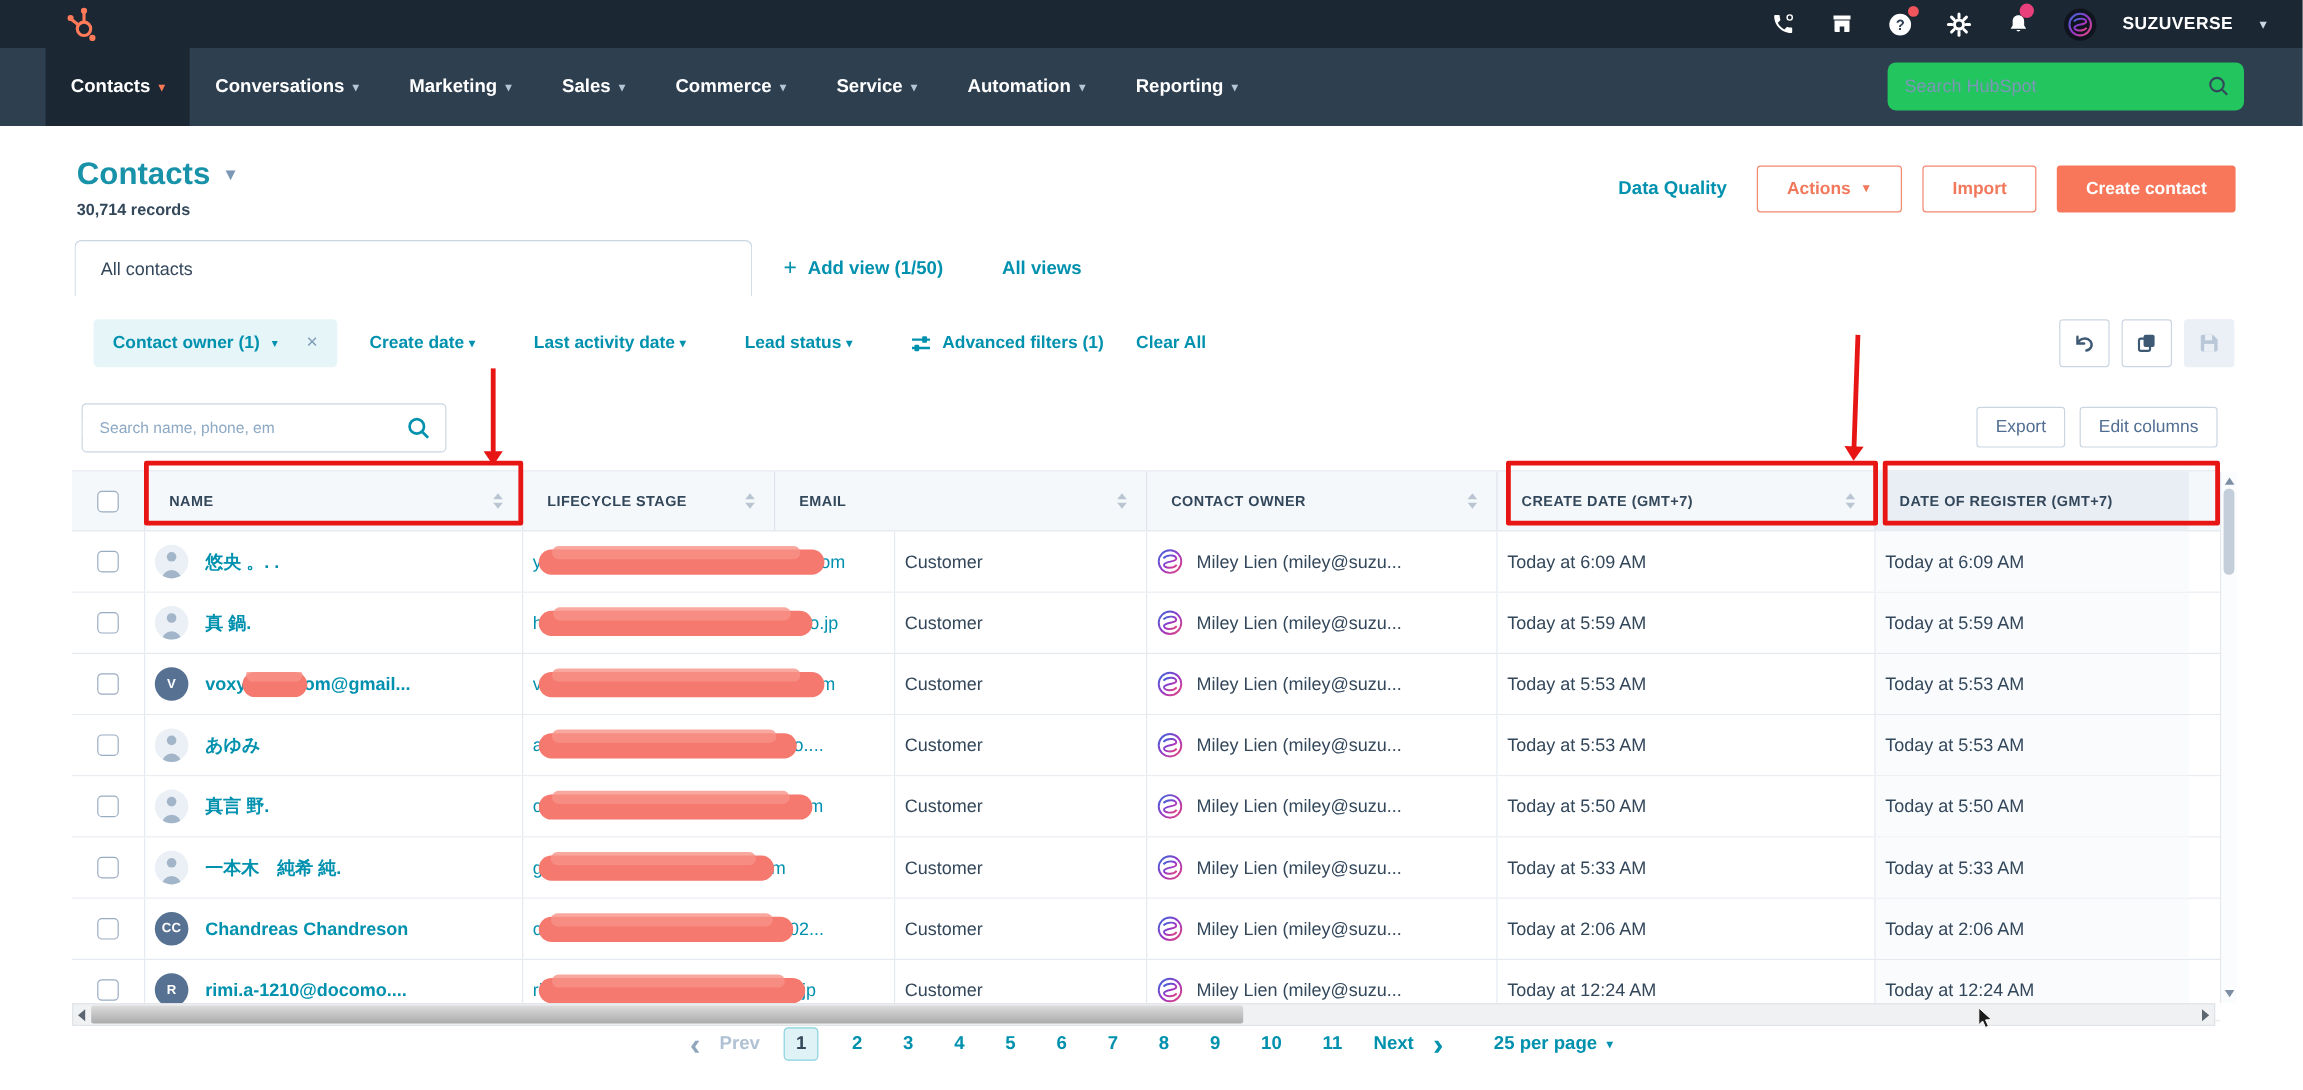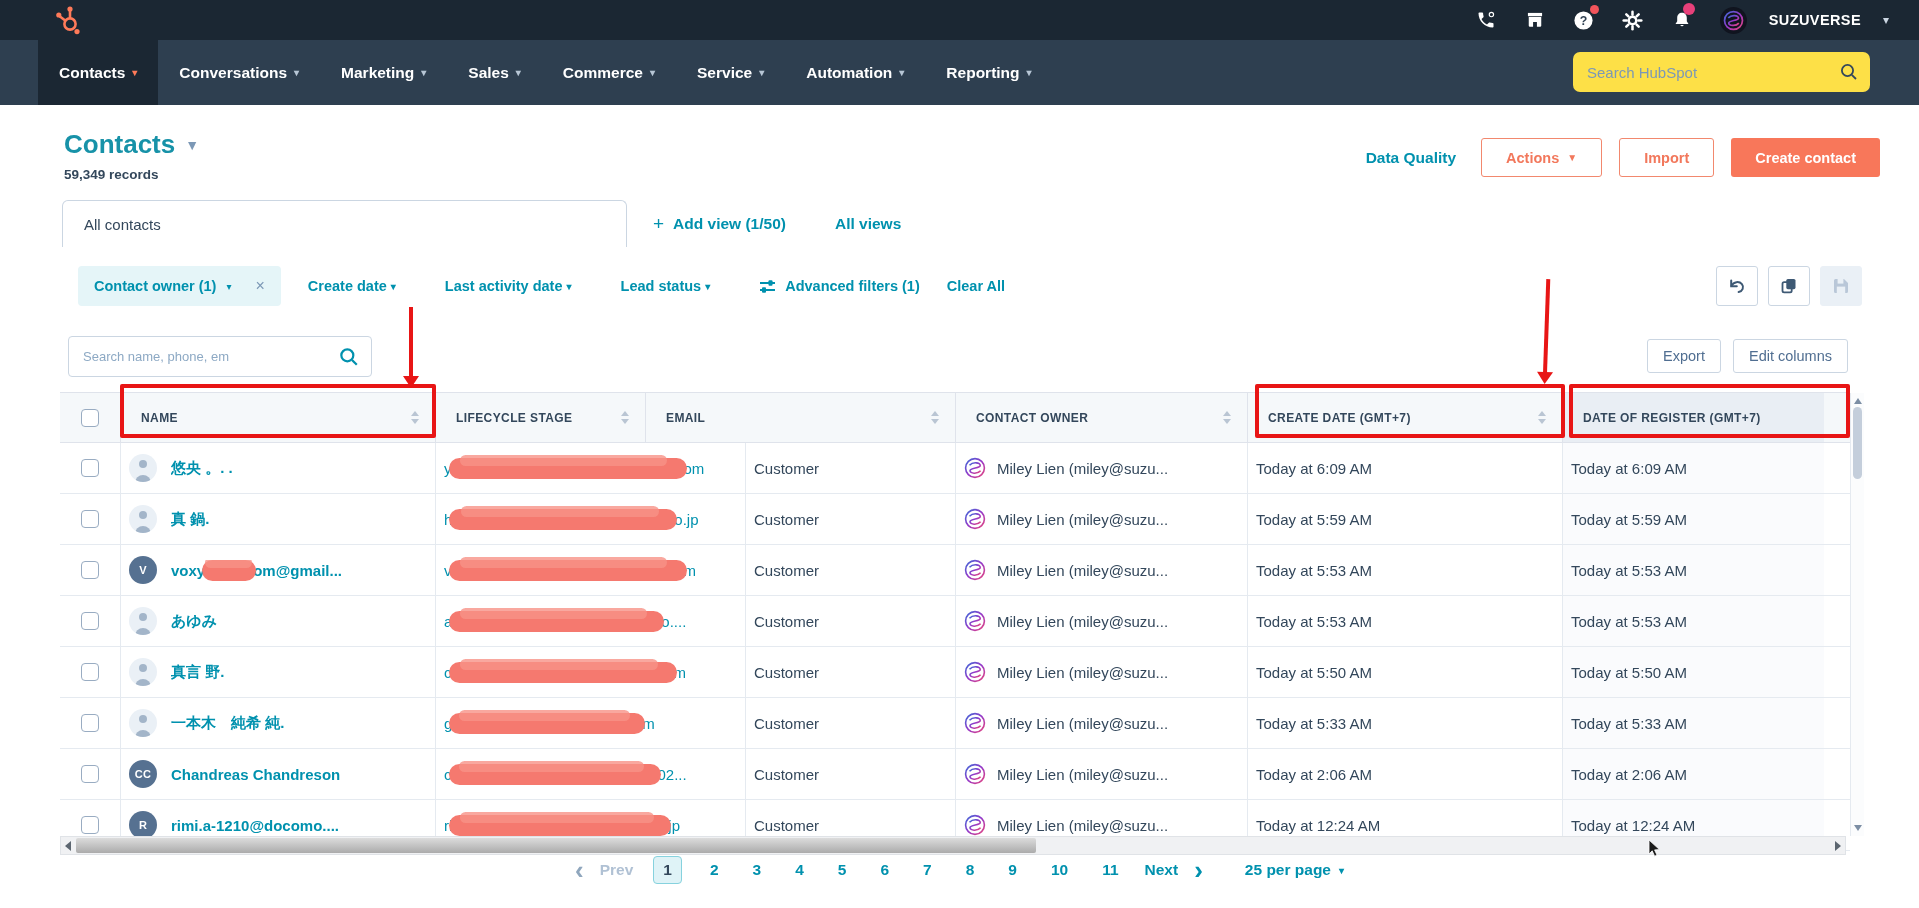--- a/index.html
+++ b/index.html
@@ -18,31 +18,31 @@
   .account { display:flex; align-items:center; gap:22px; cursor:pointer; }
   .acct-avatar { width:27px; height:27px; border-radius:50%; background:#10141f; display:flex; align-items:center; justify-content:center; }
   .acct-name { color:#fff; font-weight:bold; font-size:14.5px; letter-spacing:.4px; }
   .acct-caret { color:#cbd6e2; font-size:12px; }
 
   .navrow { position:absolute; left:0; top:40px; width:1919px; height:65px; background:#2e3f50; display:flex; align-items:stretch; padding-left:38px; }
   .nav-item { display:flex; align-items:center; gap:7px; padding:0 21px; color:#ffffff; font-size:15.5px; font-weight:bold; cursor:pointer; }
   .nav-item .caret { font-size:10px; color:#b7c6d5; }
   .nav-item.active { background:#1b2733; }
   .nav-item.active .caret { color:#ff7a59; }
-  .nav-search { position:absolute; right:49px; top:12px; width:297px; height:40px; background:#fde047; border-radius:7px; display:flex; align-items:center; }
+  .nav-search { position:absolute; right:49px; top:12px; width:297px; height:40px; background:#22c55e; border-radius:7px; display:flex; align-items:center; }
   .nav-search input { flex:1; border:none; outline:none; font-size:15px; padding:0 14px; color:#33475b; font-family:inherit; background:transparent; }
   .nav-search input::placeholder { color:#7c98b6; }
   .nav-search .mag { margin-right:12px; }
 
   
   .title-block { position:absolute; left:64px; top:129px; }
   .page-title { color:#1792a8; font-size:26px; font-weight:bold; display:flex; align-items:center; gap:10px; }
   .page-title .caret { color:#7c98b6; font-size:14px; }
   .records { margin-top:7px; font-size:13.5px; font-weight:bold; color:#33475b; }
-  .header-controls { position:absolute; right:39px; top:138px; display:flex; align-items:center; gap:17px; }
+  .header-controls { position:absolute; right:56px; top:138px; display:flex; align-items:center; gap:17px; }
   .dq-link { color:#0091ae; font-weight:bold; font-size:15.5px; margin-right:8px; cursor:pointer; }
   .btn-outline { border:1px solid #f2886e; color:#f2785c; background:#fff; font-weight:bold; font-size:14.5px;
     border-radius:3px; height:39px; display:flex; align-items:center; justify-content:center; padding:0 24px; gap:8px; cursor:pointer; font-family:inherit; }
   .btn-outline .caret { font-size:10px; }
   .btn-solid { background:#f8775a; color:#fff; border:none; font-weight:bold; font-size:14.5px; border-radius:3px;
     height:39px; padding:0 24px; cursor:pointer; font-family:inherit; }
 
   
   .tabs { position:absolute; left:62px; top:200px; display:flex; align-items:center; }
   .tab-box { width:565px; height:47px; background:#fff; border:1px solid #cbd6e2; border-bottom:none; border-radius:6px 6px 0 0;
@@ -270,21 +270,21 @@
         <line x1="11.8" y1="11.8" x2="16" y2="16" stroke="#33475b" stroke-width="1.8"></line>
       </svg>
   </div>
 </div>
 
 <div class="title-block">
   <div class="page-title">
     <span>Contacts</span>
       <span class="caret">▼</span>
   </div>
-  <div class="records">59,349 records</div>
+  <div class="records">30,714 records</div>
 </div>
 <div class="header-controls">
   <span class="dq-link">Data Quality</span>
   <button class="btn-outline">
     <span>Actions</span>
       <span class="caret">▼</span>
   </button>
   <button class="btn-outline">Import</button>
   <button class="btn-solid">Create contact</button>
 </div>

